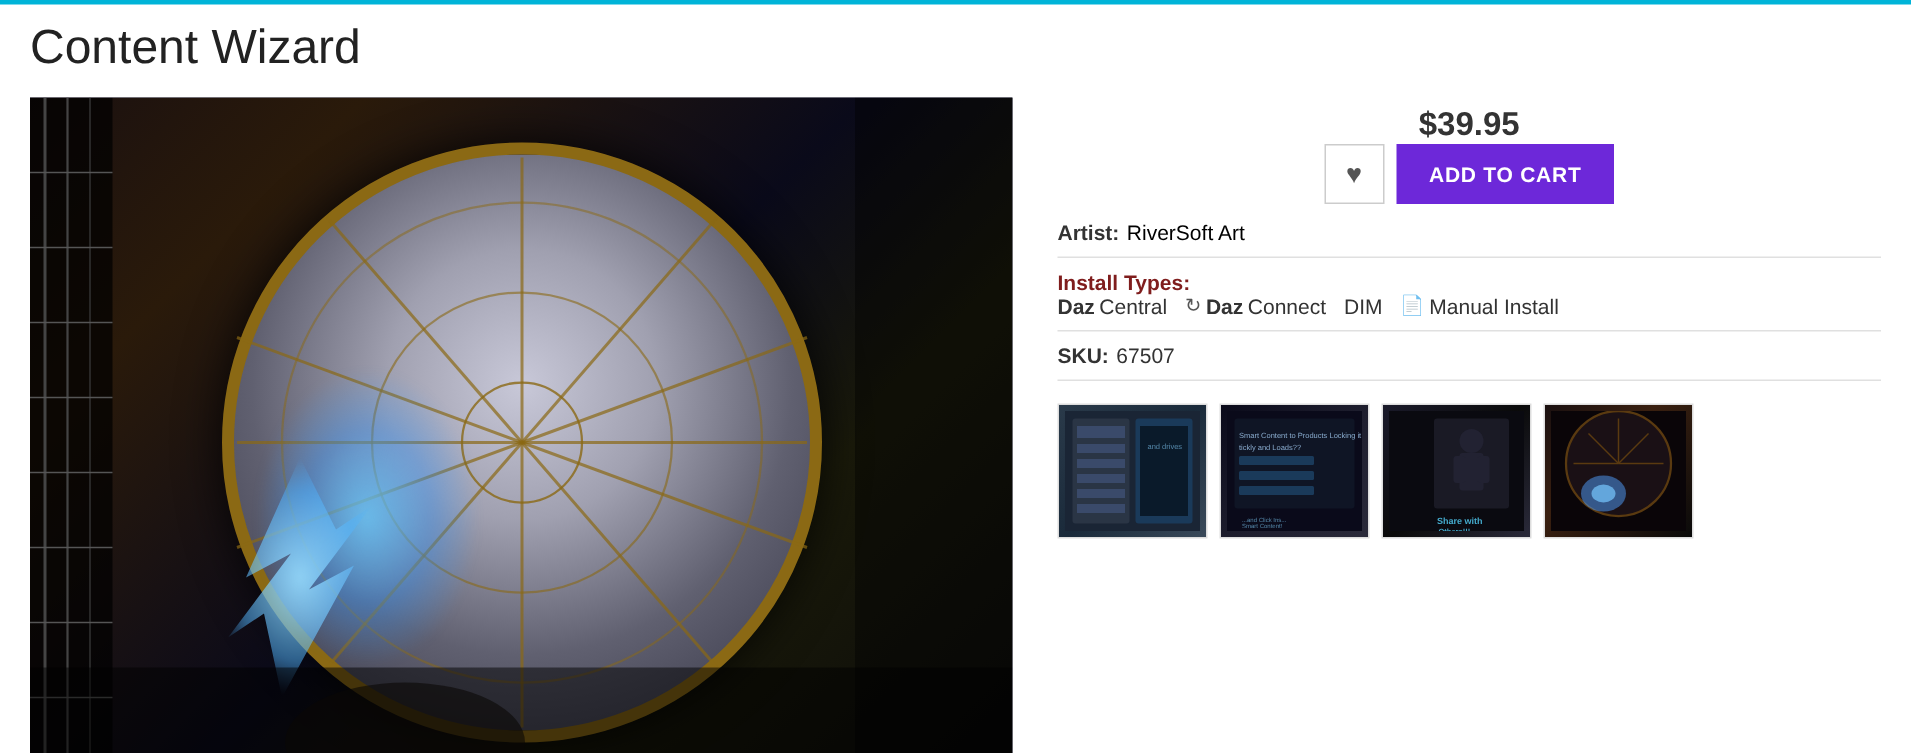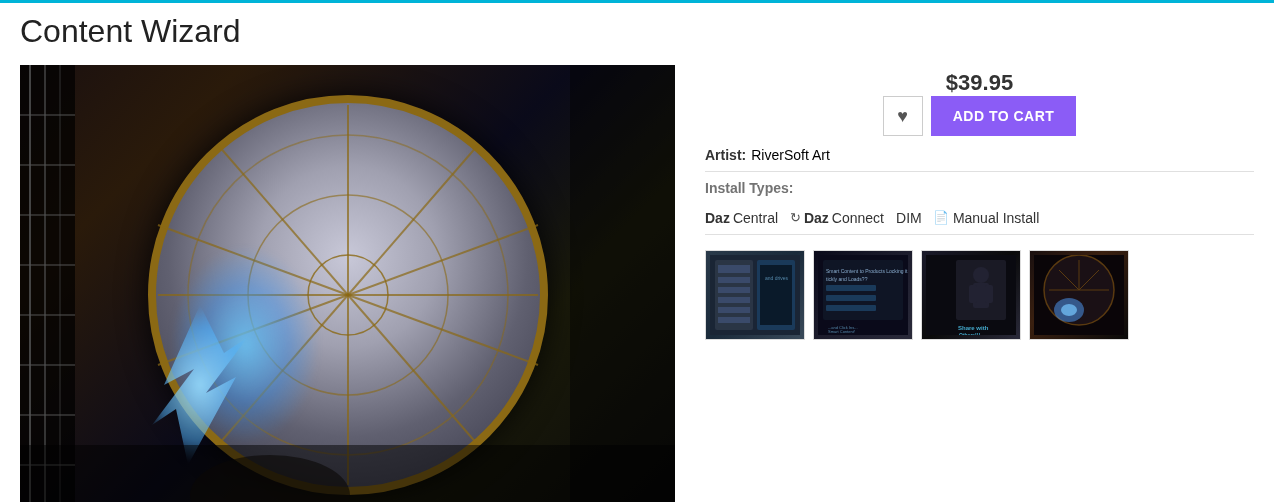--- a/index.html
+++ b/index.html
@@ -103,21 +103,21 @@
       border: 1px solid #ccc;
       background: #fff;
       cursor: pointer;
       display: flex;
       align-items: center;
       justify-content: center;
       font-size: 18px;
       color: #555;
     }
     .add-to-cart-btn {
-      background: #8b5cf6;
+      background: #6d28d9;
       color: #fff;
       border: none;
       padding: 10px 22px;
       font-size: 14px;
       font-weight: bold;
       cursor: pointer;
       letter-spacing: 0.5px;
       height: 40px;
     }
     .info-row {
@@ -139,22 +139,22 @@
     .artist-link {
       color: #000000;
       text-decoration: none;
     }
     .install-types-row {
       padding: 8px 0;
       border-bottom: 1px solid #e0e0e0;
     }
     .install-label {
       font-weight: bold;
-      color: #737373;
-      margin-bottom: 14px;
+      color: #7f1d1d;
+      margin-bottom: 0;
     }
     .install-option {
       display: flex;
       align-items: flex-start;
       gap: 3px;
       cursor: pointer;
       color: #333;
       font-size: 14px;
     }
     .install-option .connect-icon {
@@ -308,20 +308,24 @@
           <span class="install-option daz-text">
             <span>DIM</span>
           </span>
           <span class="install-option daz-text">
             <span class="manual-icon" style="font-size:13px;">📄</span>
             <span>Manual Install</span>
           </span>
         </div>
       </div>
 
+      <div class="sku-row">
+        <span class="info-label">SKU:</span>
+        <span class="info-value">67507</span>
+      </div>
 
       <div class="thumbnails-row">
         <div class="thumbnail">
           <div class="thumb-inner thumb1">
             <svg width="90" height="80">
               <rect x="0" y="0" width="90" height="80" fill="#1a2535"></rect>
               <rect x="5" y="5" width="38" height="70" fill="#2a3545" rx="2"></rect>
               <rect x="8" y="10" width="32" height="8" fill="#3a4a6a"></rect>
               <rect x="8" y="22" width="32" height="6" fill="#3a4a6a"></rect>
               <rect x="8" y="32" width="32" height="6" fill="#3a4a6a"></rect>

